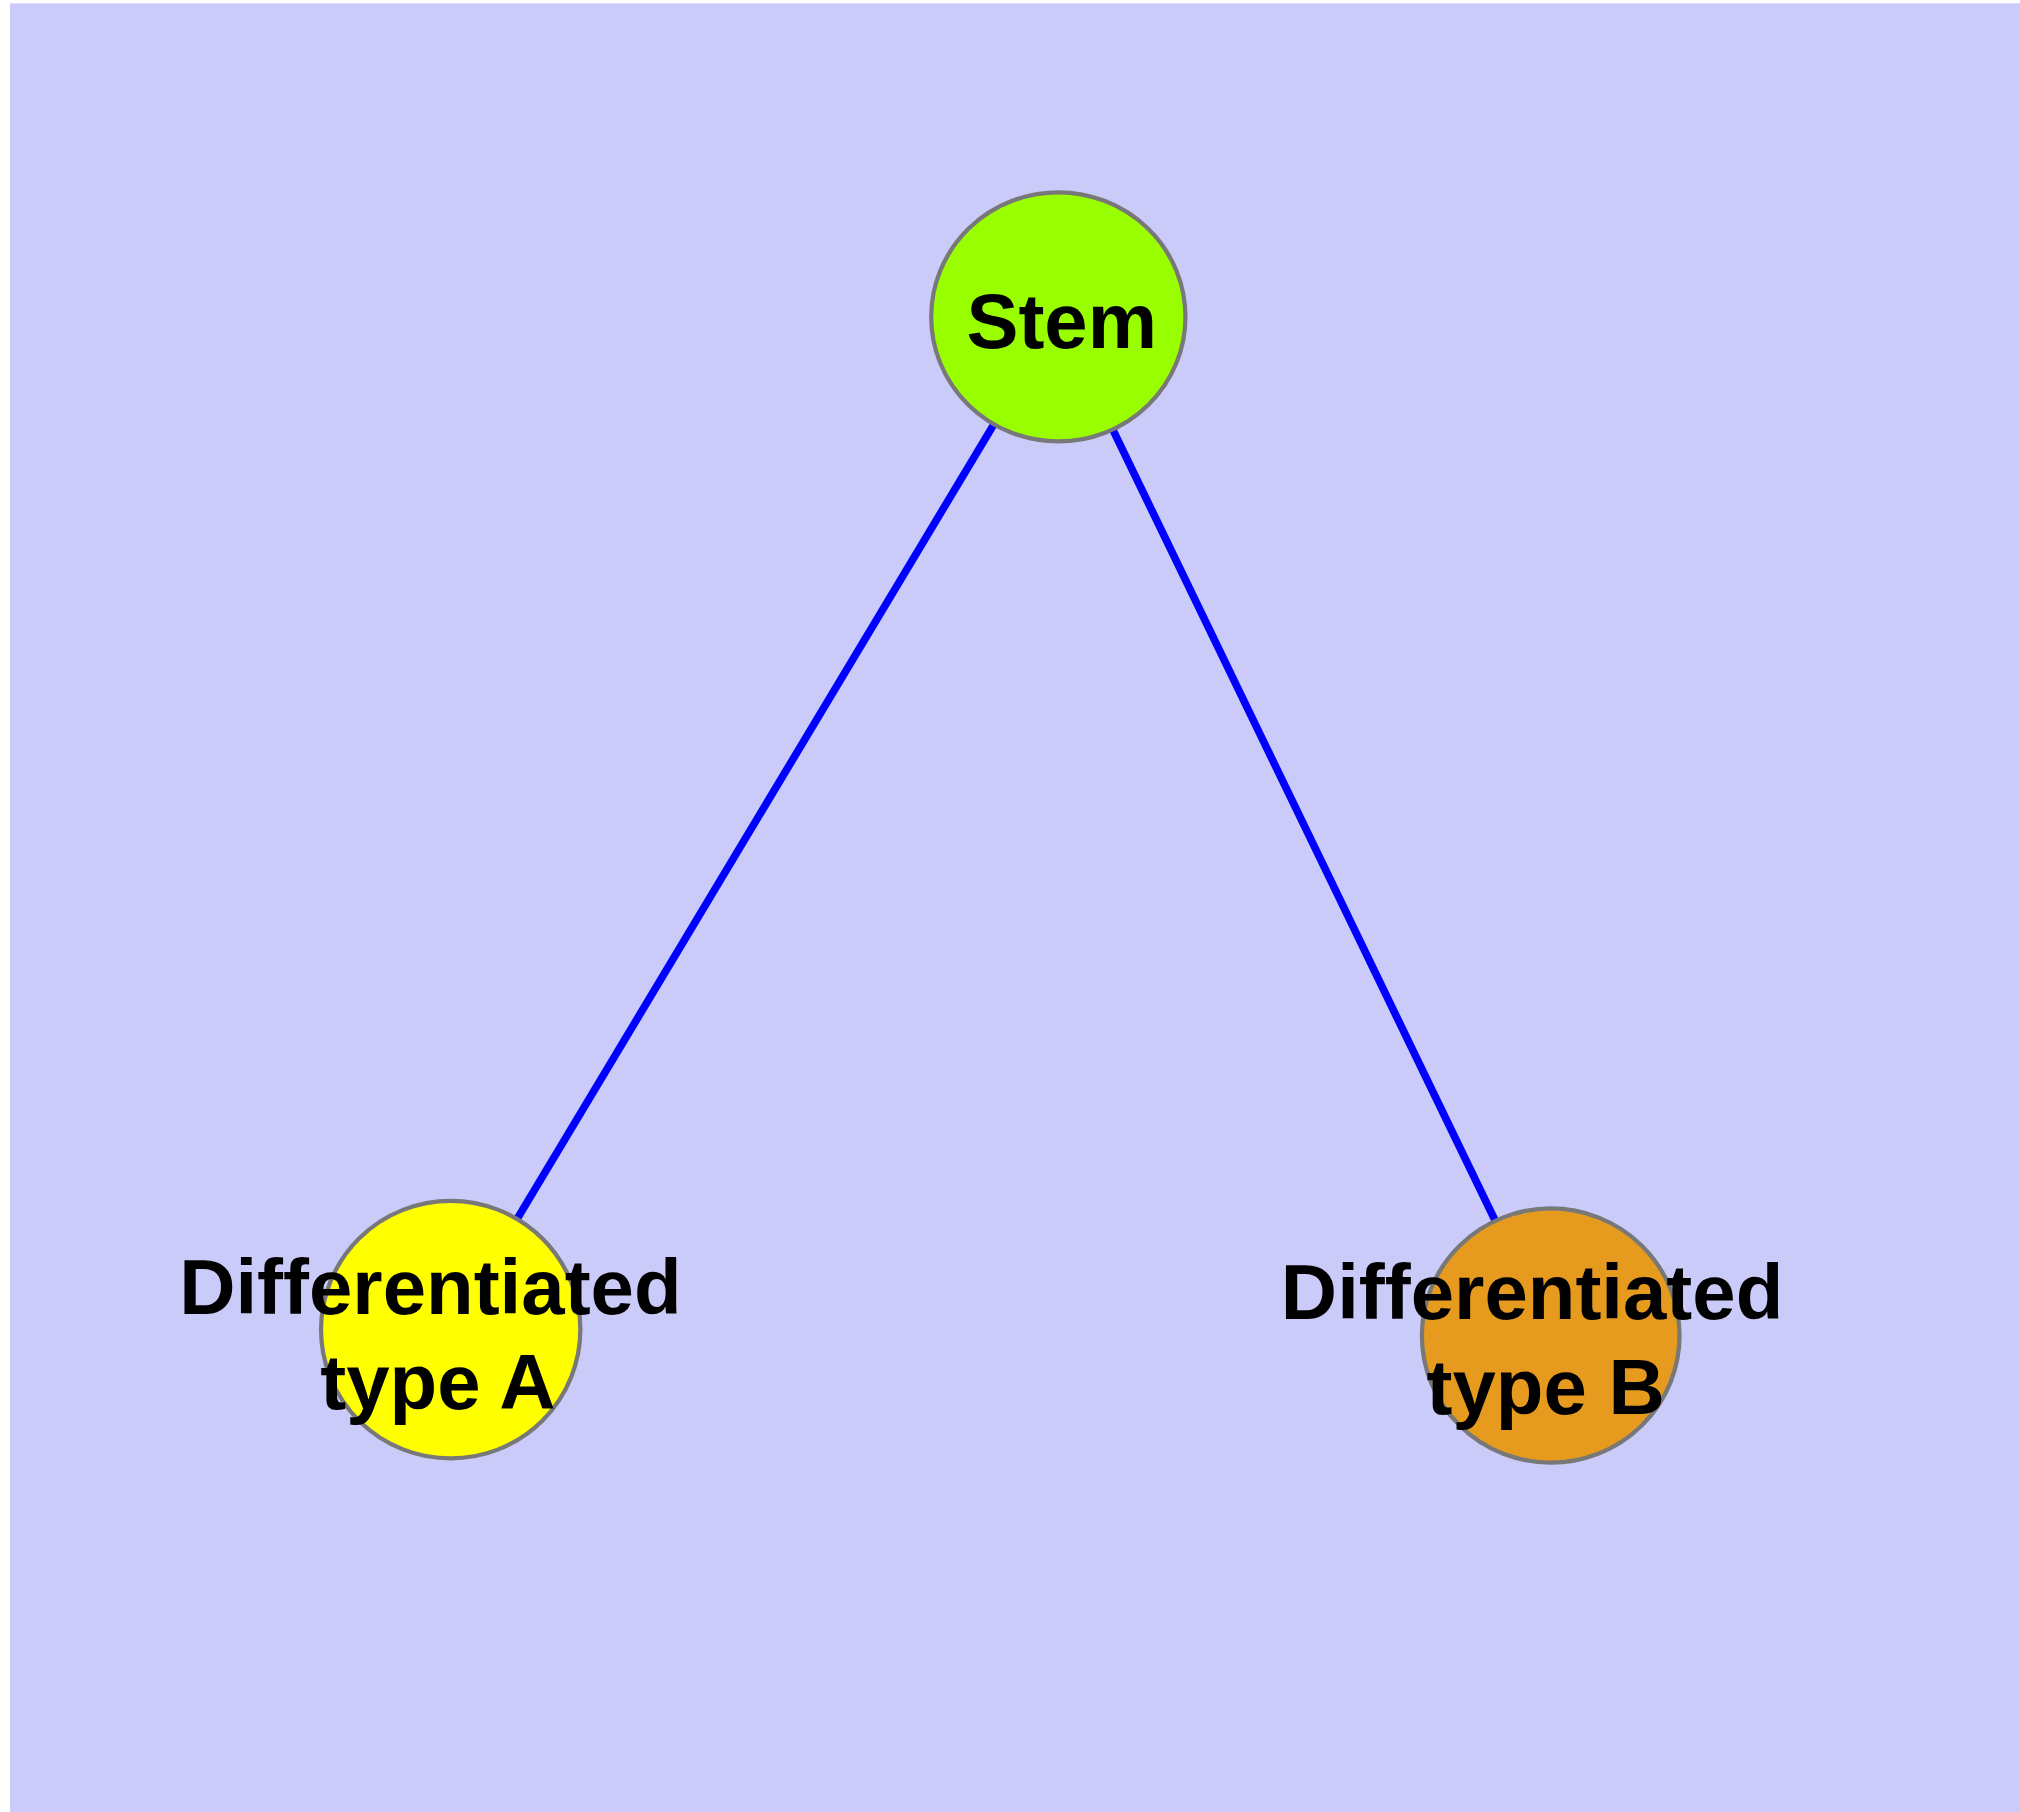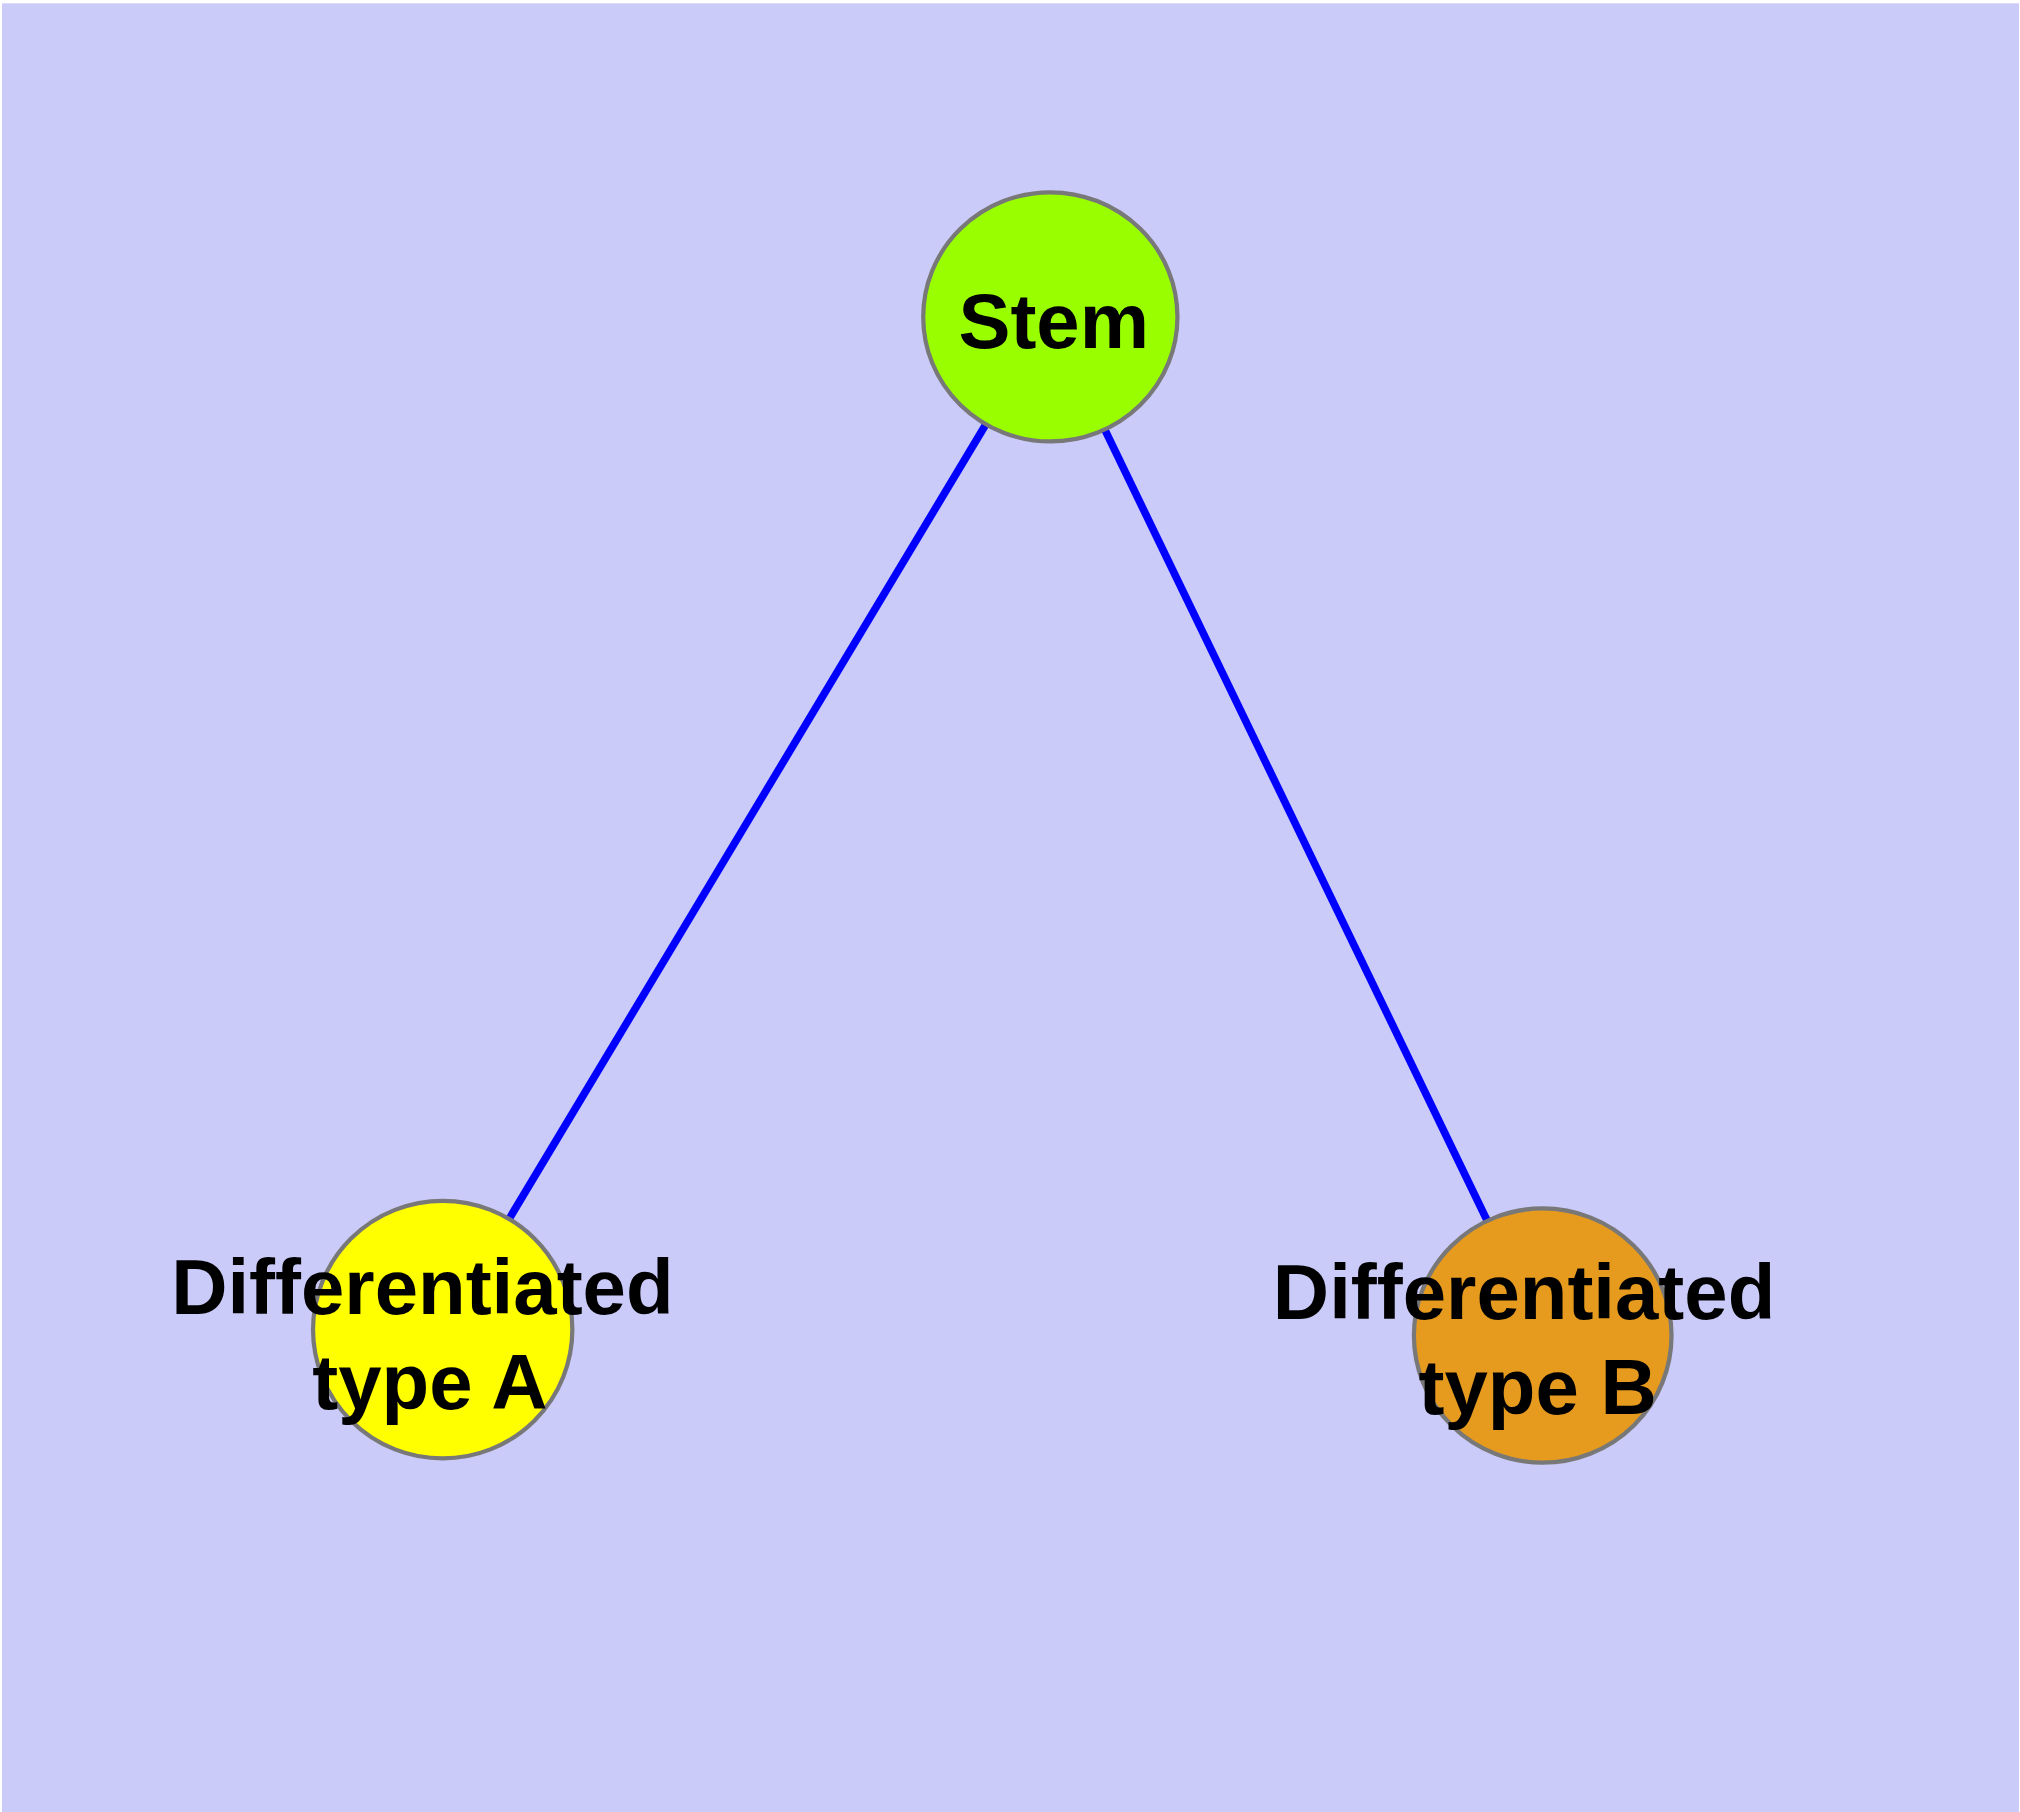--- a/index.html
+++ b/index.html
@@ -7,21 +7,21 @@
     padding: 0;
     width: 2021px;
     height: 1812px;
     overflow: hidden;
     background: #ffffff; 
     font-family: "Liberation Sans", sans-serif;
   }
   .diagram-canvas {
     position: absolute;
     top: 2.5px;
-    left: 2px;
+    left: 10px;
     width: 1595px;
     height: 1810px;
   }
   svg text {
     font-family: "Liberation Sans", sans-serif;
     font-weight: bold;
     font-size: 92px;
     fill: #000000;
   }
   svg .edge {

